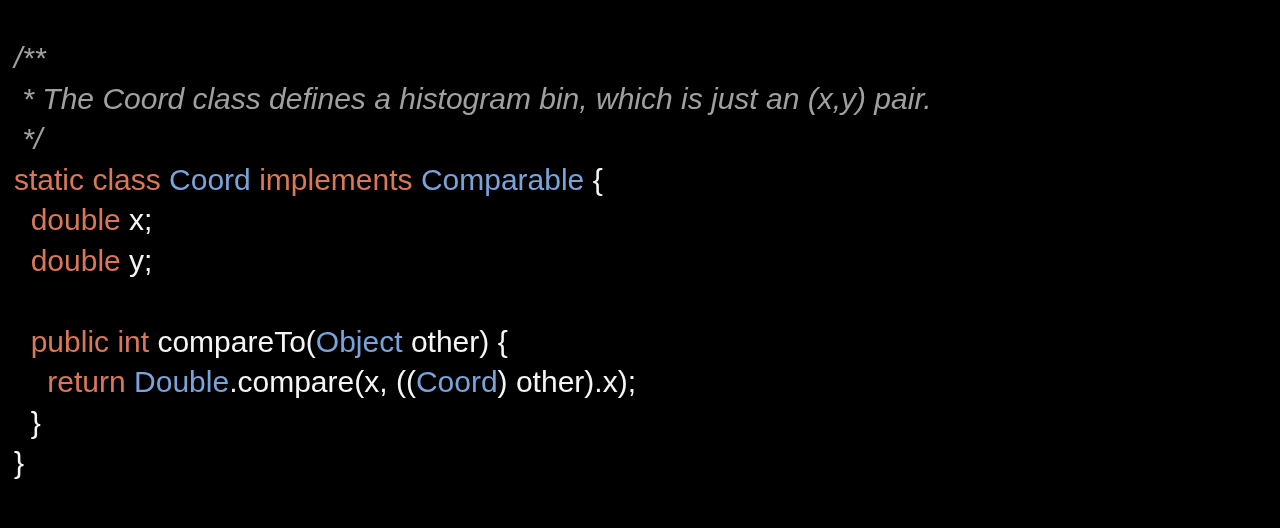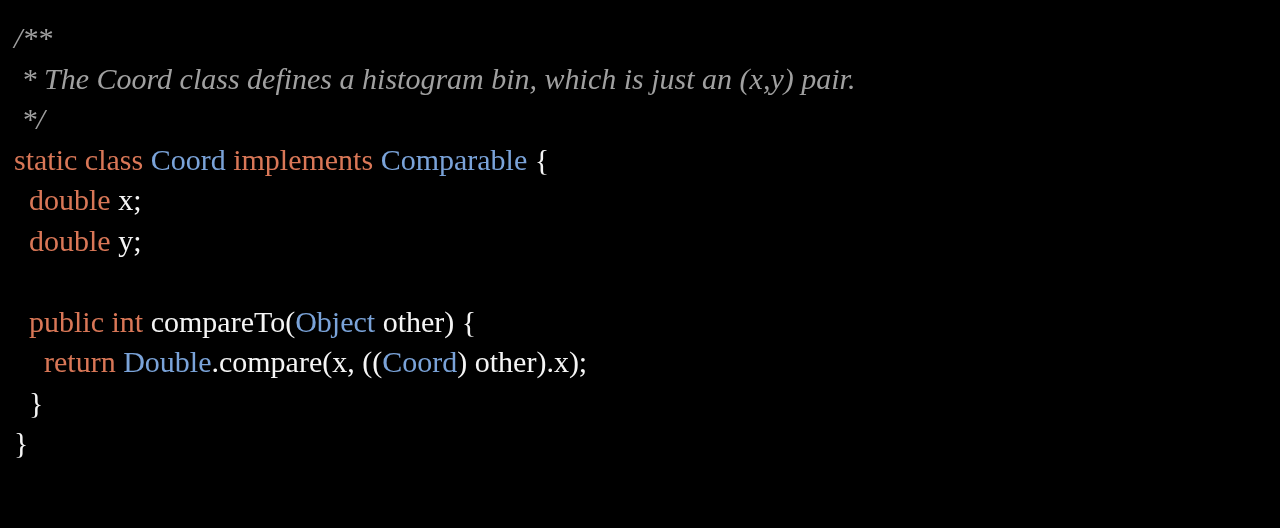--- a/index.html
+++ b/index.html
@@ -12,23 +12,24 @@
       font-family: 'Courier New', Courier, monospace;
       font-size: 30px;
       line-height: 1.35;
       color: #f5f5f5;
       padding: 18px 14px;
       width: 1280px;
       height: 528px;
       overflow: hidden;
     }
     pre {
-      font-family: Liberation Serif, serif;
+      font-family: Liberation Sans, sans-serif;
       white-space: pre-wrap;
       word-wrap: break-word;
+      margin-top: 20px;
     }
     .comment {
       color: #a0a0a0;
       font-style: italic;
     }
     .keyword {
       color: #d97757;
     }
     .type {
       color: #7aa3d9;

